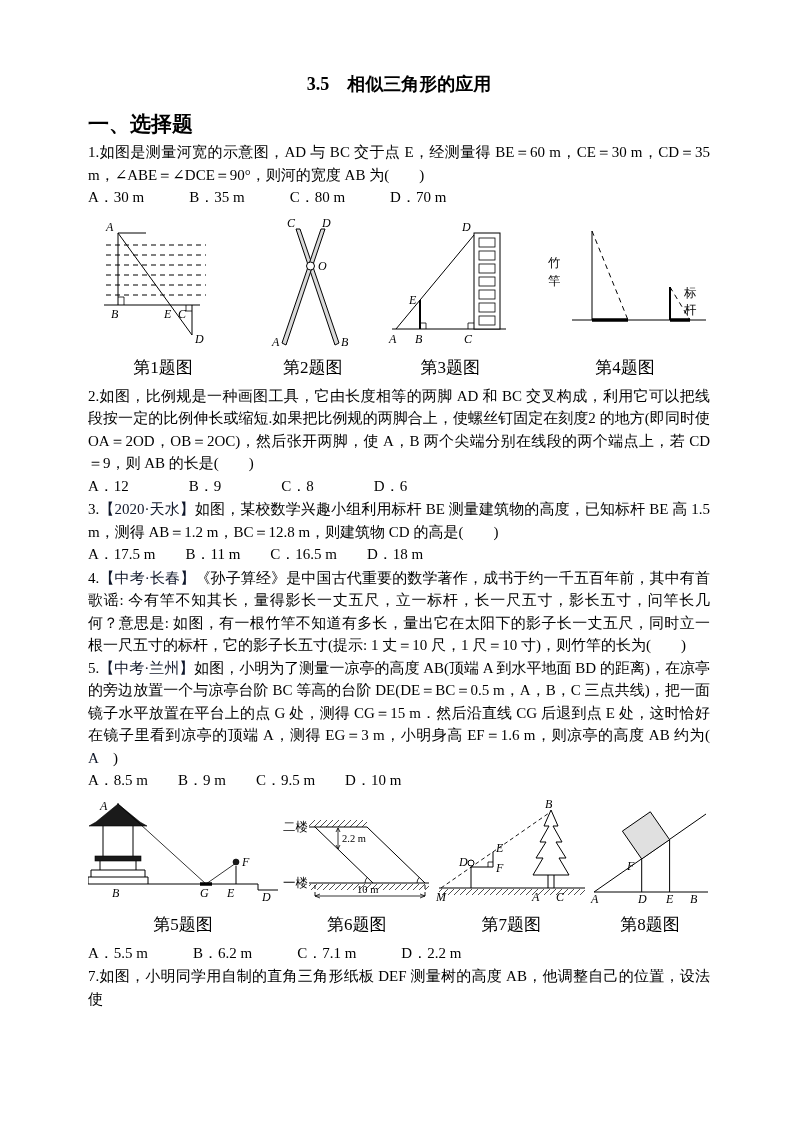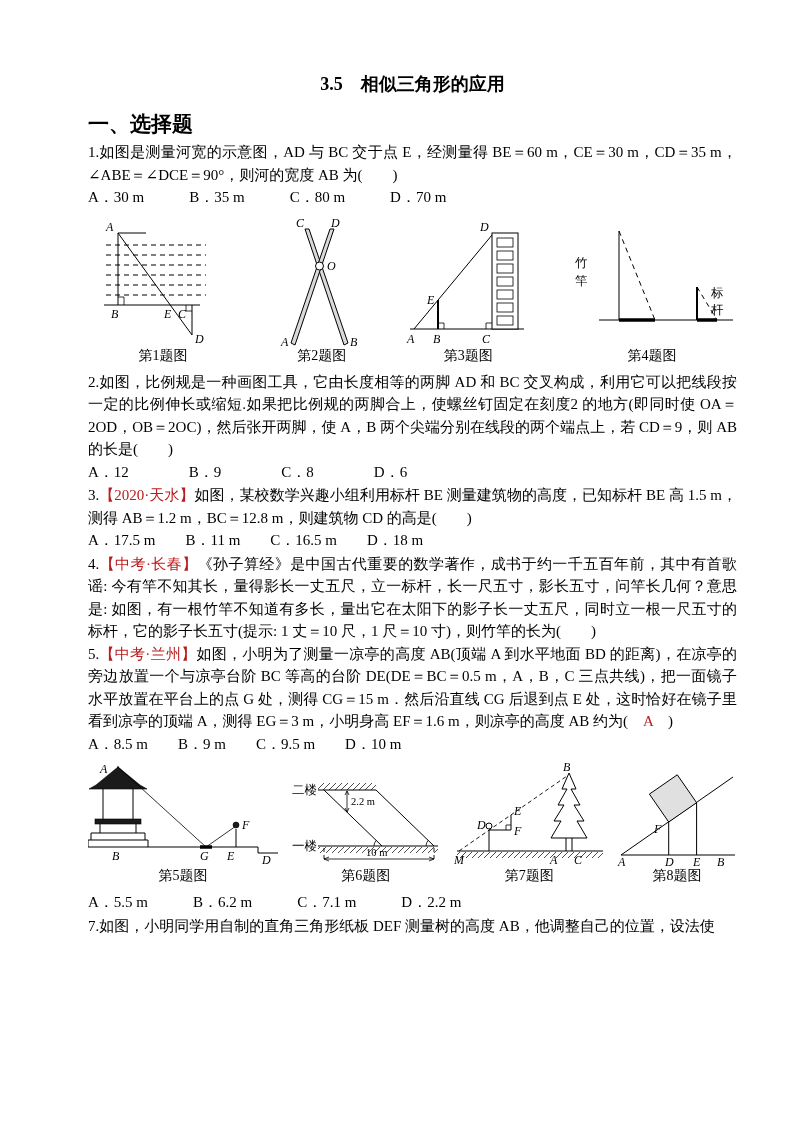--- a/index.html
+++ b/index.html
@@ -2,29 +2,29 @@
 <html><head>
 <meta charset="utf-8">
 <style>
   * { margin:0; padding:0; box-sizing:border-box; }
   html,body { background:#fff; }
   body {
     width:794px; height:1123px; overflow:hidden;
     font-family:"Liberation Serif","DejaVu Serif",serif;
     color:#000;
   }
-  .page { width:794px; height:1123px; padding:72px 57px 8px 88px; overflow:hidden; }
+  .page { width:794px; height:1123px; padding:72px 84px 8px 88px; overflow:hidden; }
   .title { text-align:center; font-size:18px; font-weight:bold; margin-bottom:14px; }
   .section { font-weight:bold; font-size:21px; margin-bottom:3px; }
   .prob, .opts { font-size:15px; line-height:1.5; text-align:justify; }
   .opts { margin-bottom:1px; }
-  .red { color:#b91c1c; }
+  .red { color:#0f172a; }
   .figrow { display:flex; justify-content:space-between; align-items:flex-end; margin:8px 0 6px; }
   figure { text-align:center; }
-  figcaption { font-size:14px; margin-top:0; }
+  figcaption { font-size:17px; margin-top:9px; }
   svg { display:block; margin:0 auto; }
   svg text { fill:#000; stroke:none; font-size:12px; font-family:inherit; }
   svg text.pl { font-style:italic; }
   svg text.cjk { font-size:12.5px; font-style:normal; }
   svg text.meas { font-size:10.5px; font-style:normal; }
   .ln   { stroke:#000; stroke-width:1; fill:none; }
   .lnt  { stroke:#000; stroke-width:0.8; fill:none; }
   .ln2  { stroke:#000; stroke-width:2; fill:none; }
   .thick{ stroke:#000; stroke-width:3.5; fill:none; }
   .dash { stroke:#000; stroke-width:1; fill:none; stroke-dasharray:5 4; }

